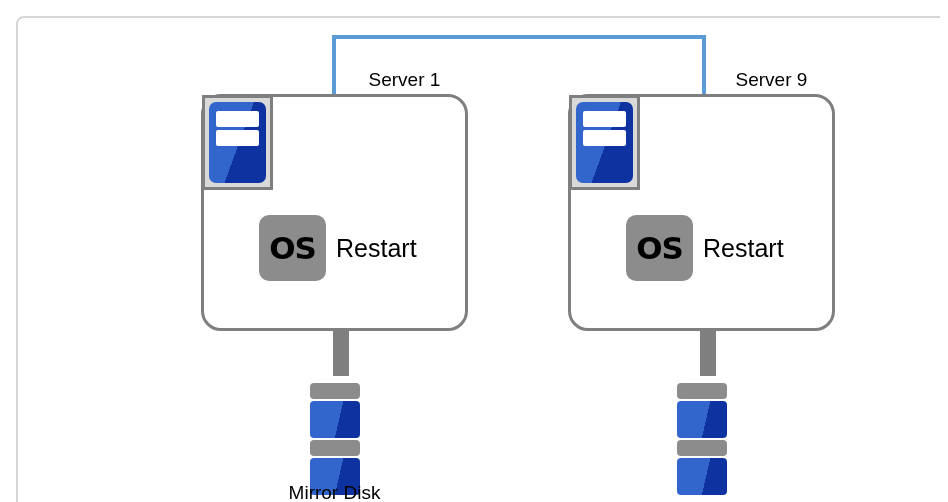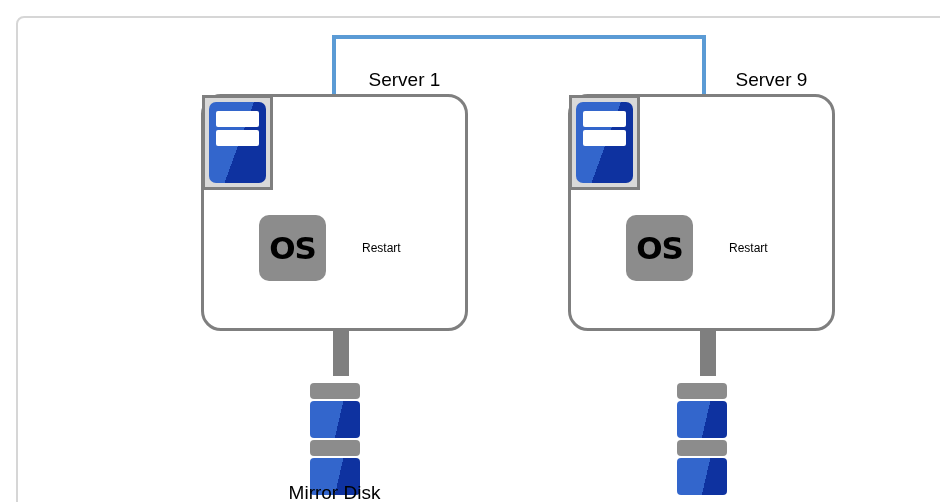--- a/index.html
+++ b/index.html
@@ -96,39 +96,39 @@
   .tower-bar.bar1 { top: 9px; }
   .tower-bar.bar2 { top: 28px; }
 
   .os-row {
     position: absolute;
     top: 197px;
     left: 50px;
     height: 66px;
     display: flex;
     align-items: center;
-    gap: 28px;
+    gap: 2px;
     z-index: 1;
   }
   .os-badge {
     width: 67px;
     height: 66px;
     background: var(--badge-gray);
     border-radius: 10px;
     display: flex;
     align-items: center;
     justify-content: center;
     font-family: "DejaVu Sans", sans-serif;
     font-weight: bold;
     font-size: 31px;
     letter-spacing: -1px;
     color: #000000;
   }
   .restart-label {
-    font-size: 12px;
+    font-size: 25px;
     white-space: nowrap;
     text-align: right;
   }
   .disk-connector {
     position: absolute;
     top: 311px;
     left: calc(50% - 2px);
     width: 5px;
     height: 47px;
     background: var(--shape-gray);

